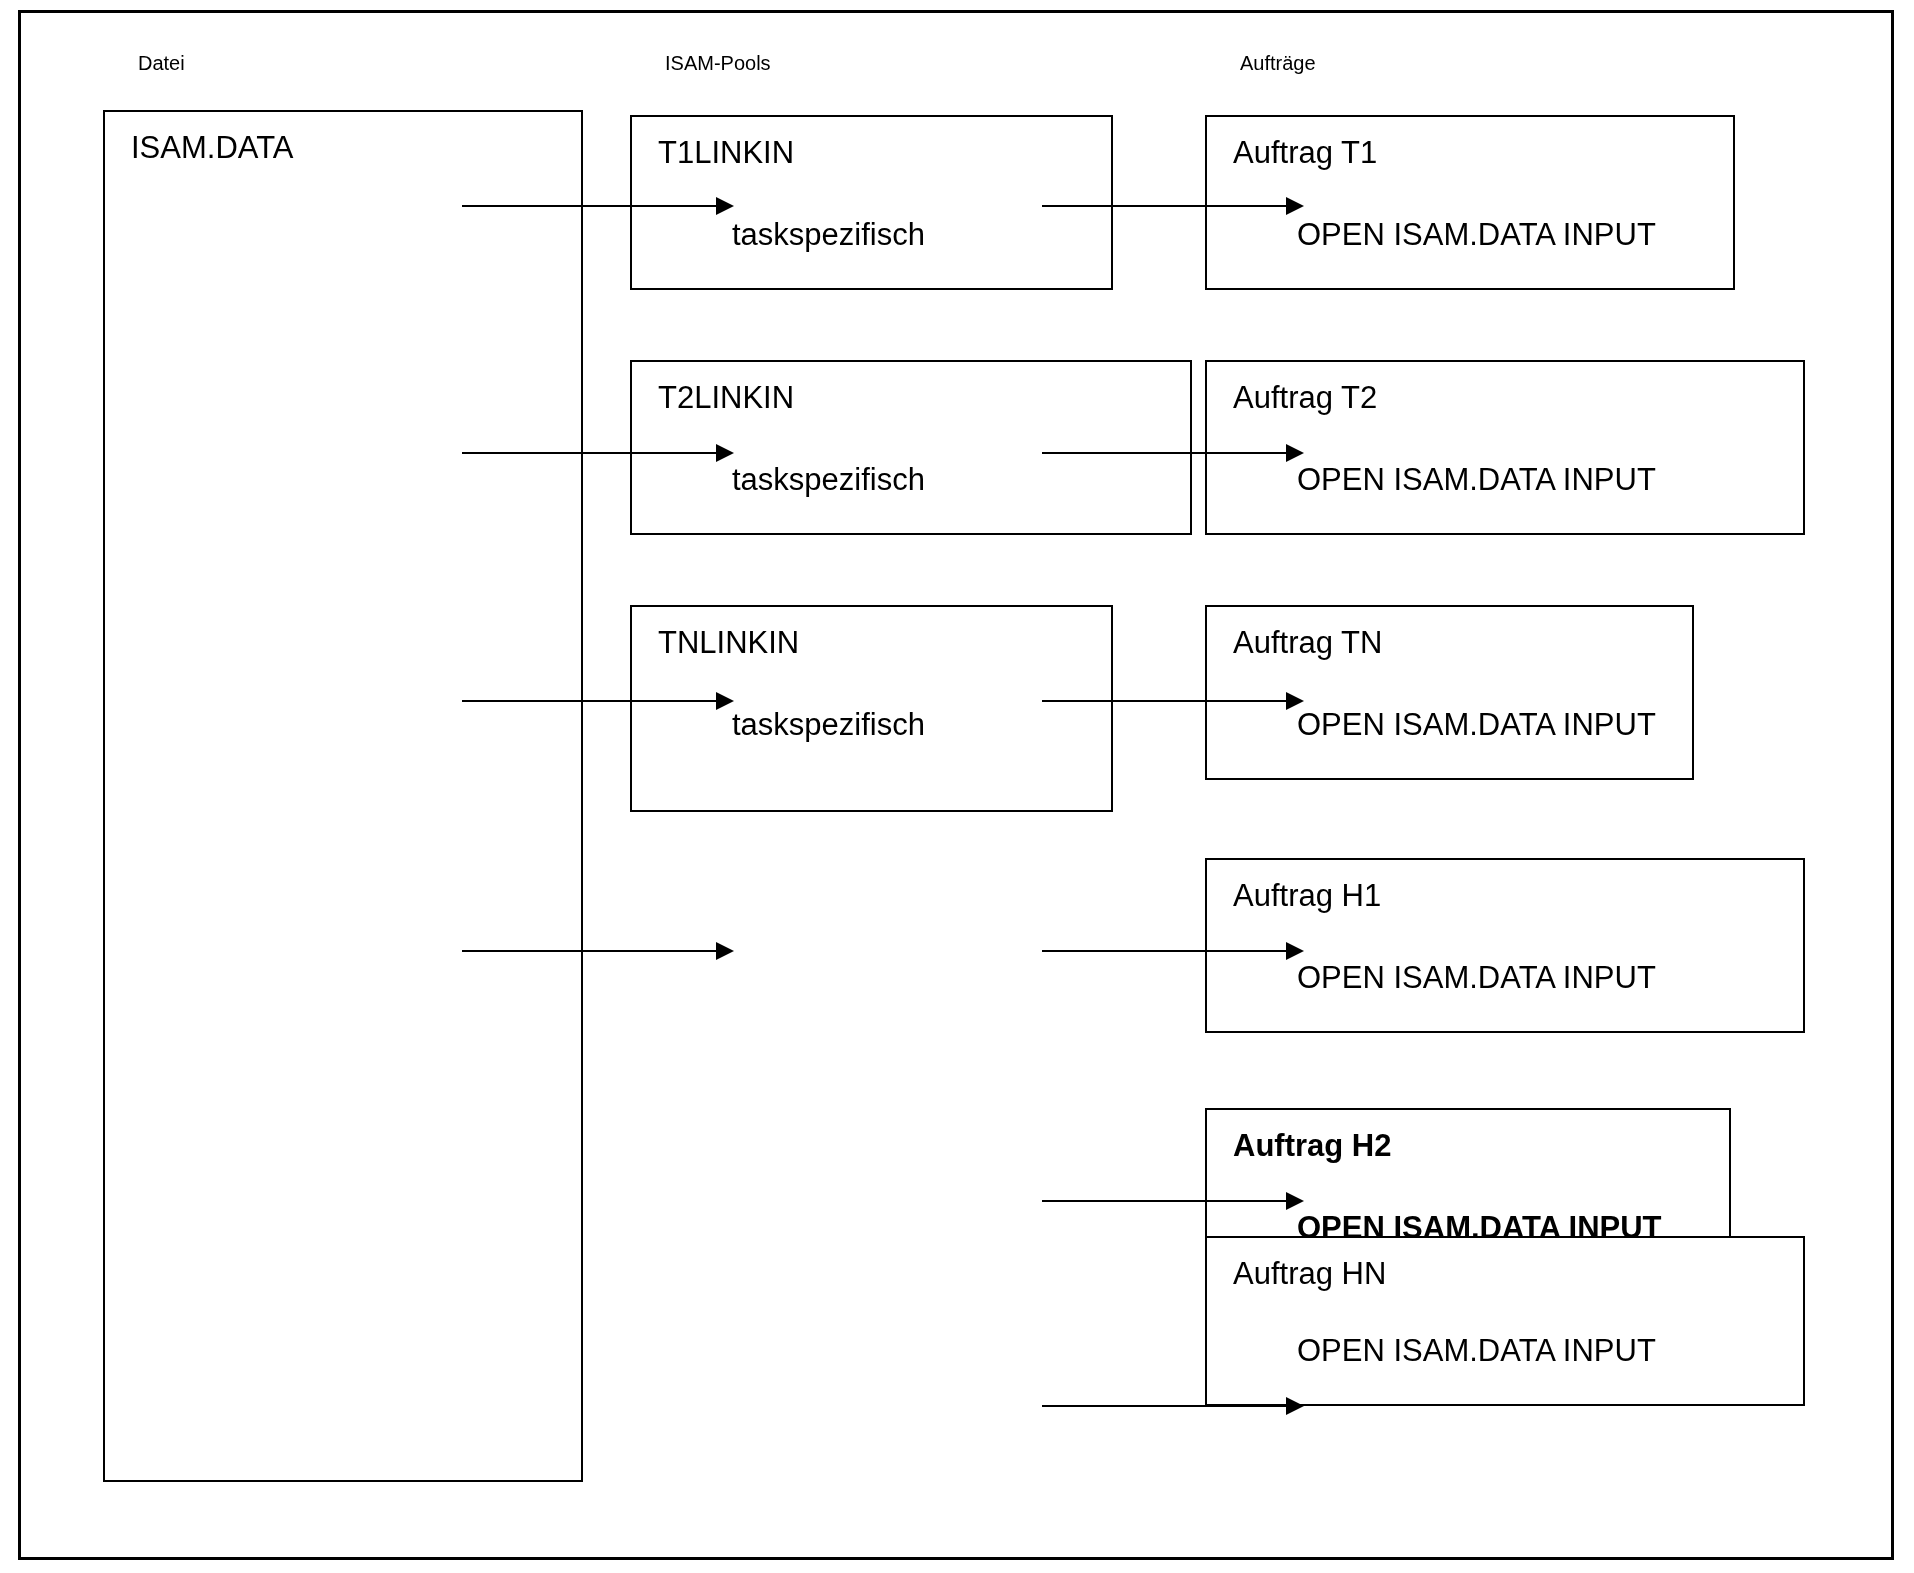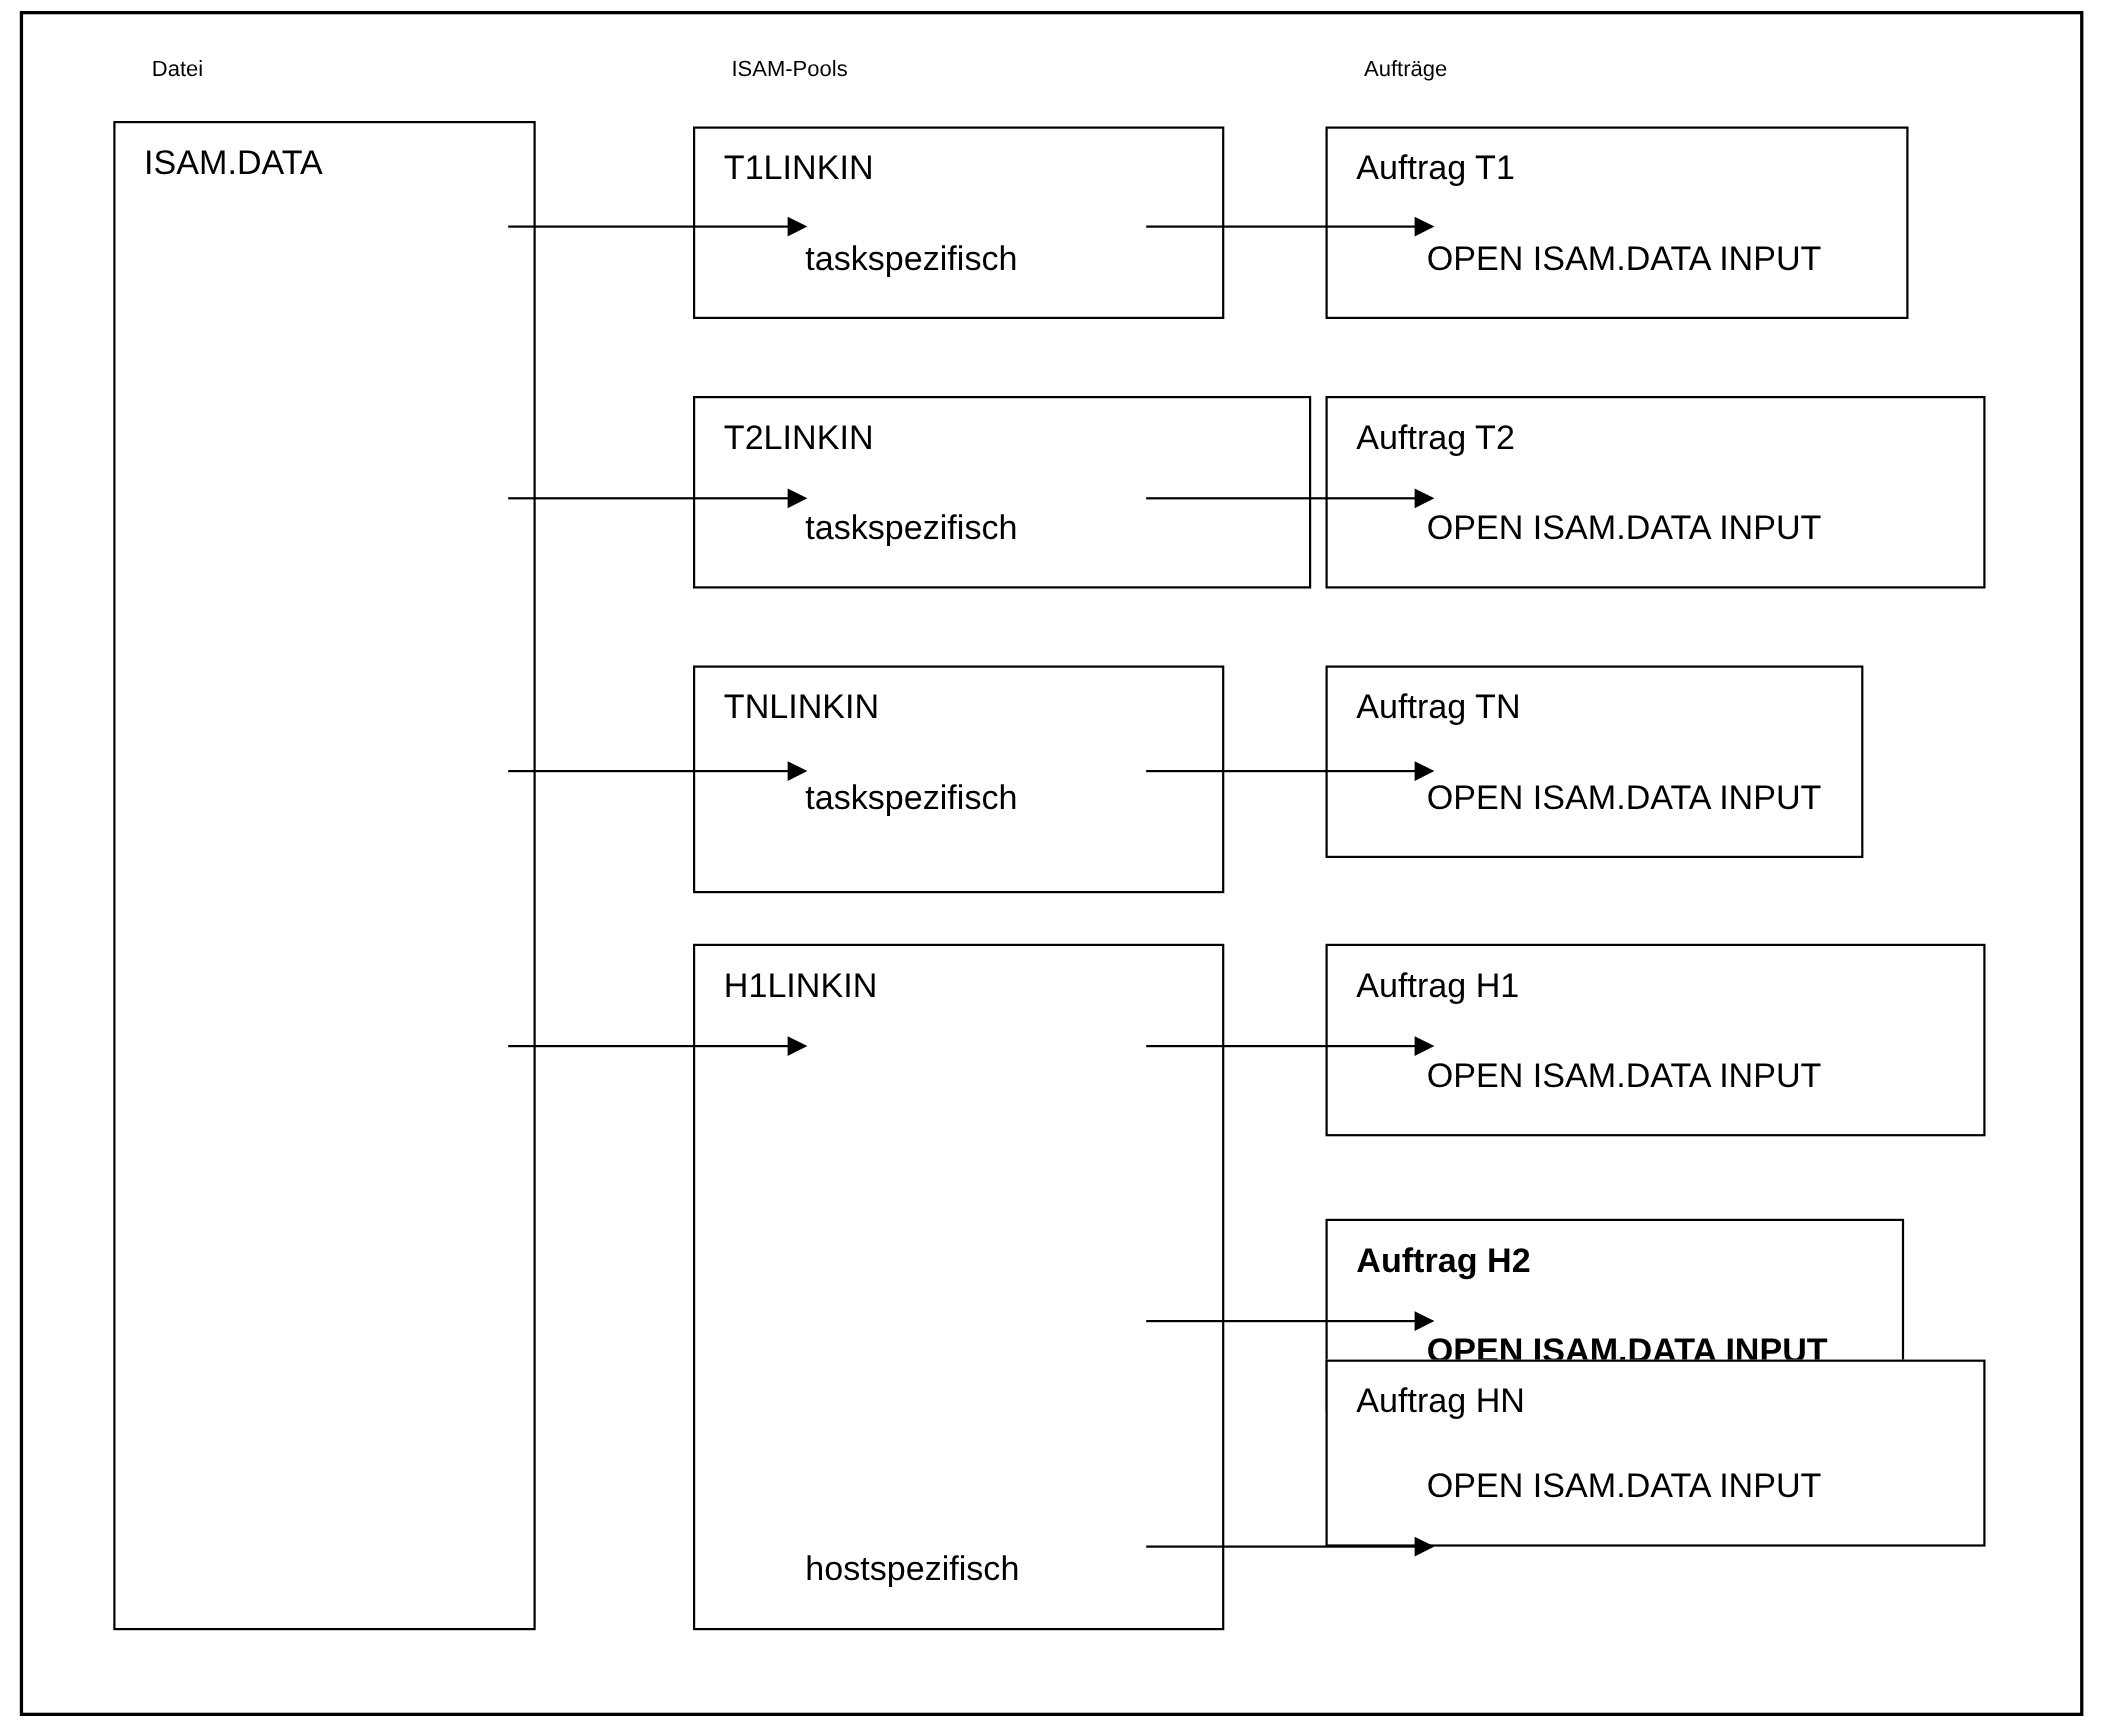--- a/index.html
+++ b/index.html
@@ -69,43 +69,39 @@
 </head>
 <body>
 
 <div id="page">
   <div class="outer-frame"></div>
 
   <div class="col-head" style="left:138px; top:52px;">Datei</div>
   <div class="col-head" style="left:665px; top:52px;">ISAM-Pools</div>
   <div class="col-head" style="left:1240px; top:52px;">Aufträge</div>
 
-  <div class="box" style="left:103px; top:110px; width:384px; height:1372px;text-align:center;">
+  <div class="box" style="left:103px; top:110px; width:480px; height:1372px;text-align:center;">
     <div class="box-label lbl-top">ISAM.DATA</div>
   </div>
 
   <div class="box" style="left:630px; top:115px; width:483px; height:175px;">
     <div class="box-label lbl-top">T1LINKIN</div>
     <div class="box-label lbl-sub" style="top:100px;">taskspezifisch</div>
   </div>
 
   <div class="box" style="left:630px; top:360px; width:562px; height:175px;">
     <div class="box-label lbl-top">T2LINKIN</div>
     <div class="box-label lbl-sub" style="top:100px;">taskspezifisch</div>
   </div>
 
   <div class="box" style="left:630px; top:605px; width:483px; height:207px;">
     <div class="box-label lbl-top">TNLINKIN</div>
     <div class="box-label lbl-sub" style="top:100px;">taskspezifisch</div>
   </div>
 
-  <div class="box" style="left:630px; top:858px; width:483px; height:624px;">
-    <div class="box-label lbl-top">H1LINKIN</div>
-    <div class="box-label lbl-sub" style="top:548px;">hostspezifisch</div>
-  </div>
 
   <div class="box" style="left:1205px; top:115px; width:530px; height:175px;">
     <div class="box-label lbl-top">Auftrag T1</div>
     <div class="box-label" style="left:90px; top:100px;">OPEN ISAM.DATA INPUT</div>
   </div>
 
   <div class="box" style="left:1205px; top:360px; width:600px; height:175px;">
     <div class="box-label lbl-top">Auftrag T2</div>
     <div class="box-label" style="left:90px; top:100px;">OPEN ISAM.DATA INPUT</div>
   </div>

